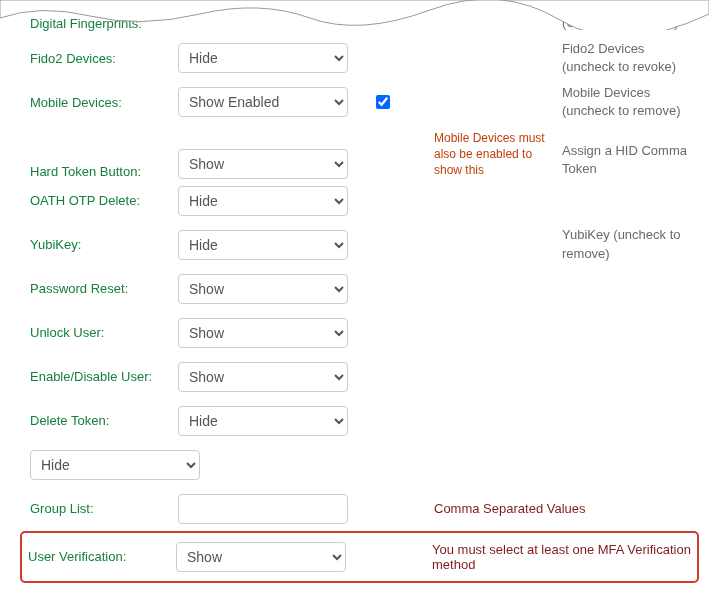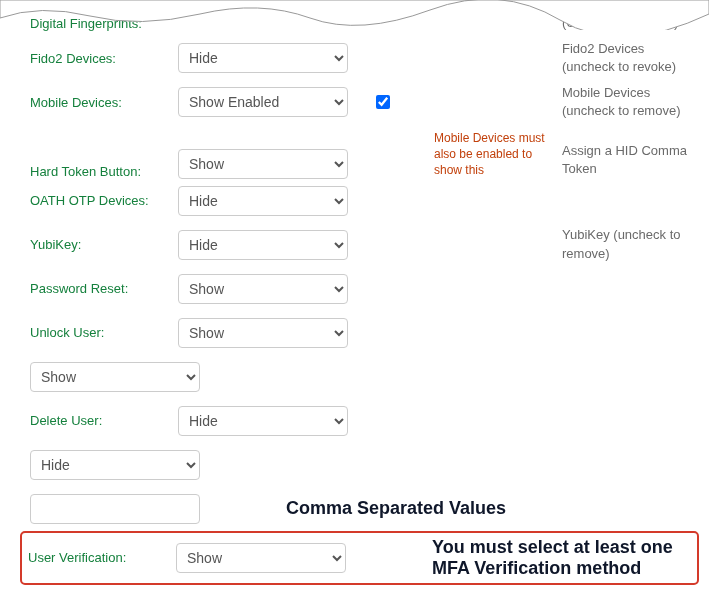--- a/index.html
+++ b/index.html
@@ -90,23 +90,22 @@
     top: 0; left: 0;
     width: 100%;
     height: 30px;
     pointer-events: none;
   }
   .partial-top {
     color: #6a6a6a;
   }
   .note-wide {
     flex: 1;
-    color: #0f172a;
-    font-size: 18px;
-    font-weight: bold;
+    color: #7f1d1d;
+    font-size: 13px;
   }
 </style>
 </head>
 <body>
 
 <div class="container">
 
 <svg class="wavy" viewBox="0 0 709 30" preserveAspectRatio="none">
   <path d="M0,18 Q40,4 90,16 T200,14 T310,18 T430,10 T560,20 T709,14 L709,0 L0,0 Z" fill="#fff" stroke="#999" stroke-width="1"></path>
 </svg>
@@ -153,21 +152,21 @@
       <select>
         <option>Show</option>
       </select>
     </div>
     <div class="col-check"></div>
     <div class="col-note">Mobile Devices must also be enabled to show this</div>
     <div class="col-right">Assign a HID Comma Token</div>
   </div>
 
   <div class="row">
-    <div class="col-label">OATH OTP Devices:</div>
+    <div class="col-label">OATH OTP Delete:</div>
     <div class="col-select">
       <select>
         <option>Hide</option>
       </select>
     </div>
     <div class="col-check"></div>
     <div class="col-note"></div>
     <div class="col-right"></div>
   </div>
 
@@ -201,54 +200,56 @@
       <select>
         <option>Show</option>
       </select>
     </div>
     <div class="col-check"></div>
     <div class="col-note"></div>
     <div class="col-right"></div>
   </div>
 
   <div class="row">
-    <div class="col-select">
-      <select>
-        <option>Show</option>
-      </select>
-    </div>
-    <div class="col-check"></div>
-    <div class="col-note"></div>
-    <div class="col-right"></div>
-  </div>
-
-  <div class="row">
-    <div class="col-label">Delete User:</div>
-    <div class="col-select">
-      <select>
-        <option>Hide</option>
-      </select>
-    </div>
-    <div class="col-check"></div>
-    <div class="col-note"></div>
-    <div class="col-right"></div>
-  </div>
-
-  <div class="row">
-    <div class="col-select">
-      <select>
-        <option>Hide</option>
-      </select>
-    </div>
-    <div class="col-check"></div>
-    <div class="col-note"></div>
-    <div class="col-right"></div>
-  </div>
-
-  <div class="row">
+    <div class="col-label">Enable/Disable User:</div>
+    <div class="col-select">
+      <select>
+        <option>Show</option>
+      </select>
+    </div>
+    <div class="col-check"></div>
+    <div class="col-note"></div>
+    <div class="col-right"></div>
+  </div>
+
+  <div class="row">
+    <div class="col-label">Delete Token:</div>
+    <div class="col-select">
+      <select>
+        <option>Hide</option>
+      </select>
+    </div>
+    <div class="col-check"></div>
+    <div class="col-note"></div>
+    <div class="col-right"></div>
+  </div>
+
+  <div class="row">
+    <div class="col-select">
+      <select>
+        <option>Hide</option>
+      </select>
+    </div>
+    <div class="col-check"></div>
+    <div class="col-note"></div>
+    <div class="col-right"></div>
+  </div>
+
+  <div class="row">
+    <div class="col-label">Group List:</div>
     <div class="col-select">
       <input type="text" value="" style="">
     </div>
     <div class="col-check"></div>
     <div class="note-wide" style="font-style:normal">Comma Separated Values</div>
   </div>
 
   <div class="highlight-box">
     <div class="row" style="min-height:40px;">
       <div class="col-label">User Verification:</div>

